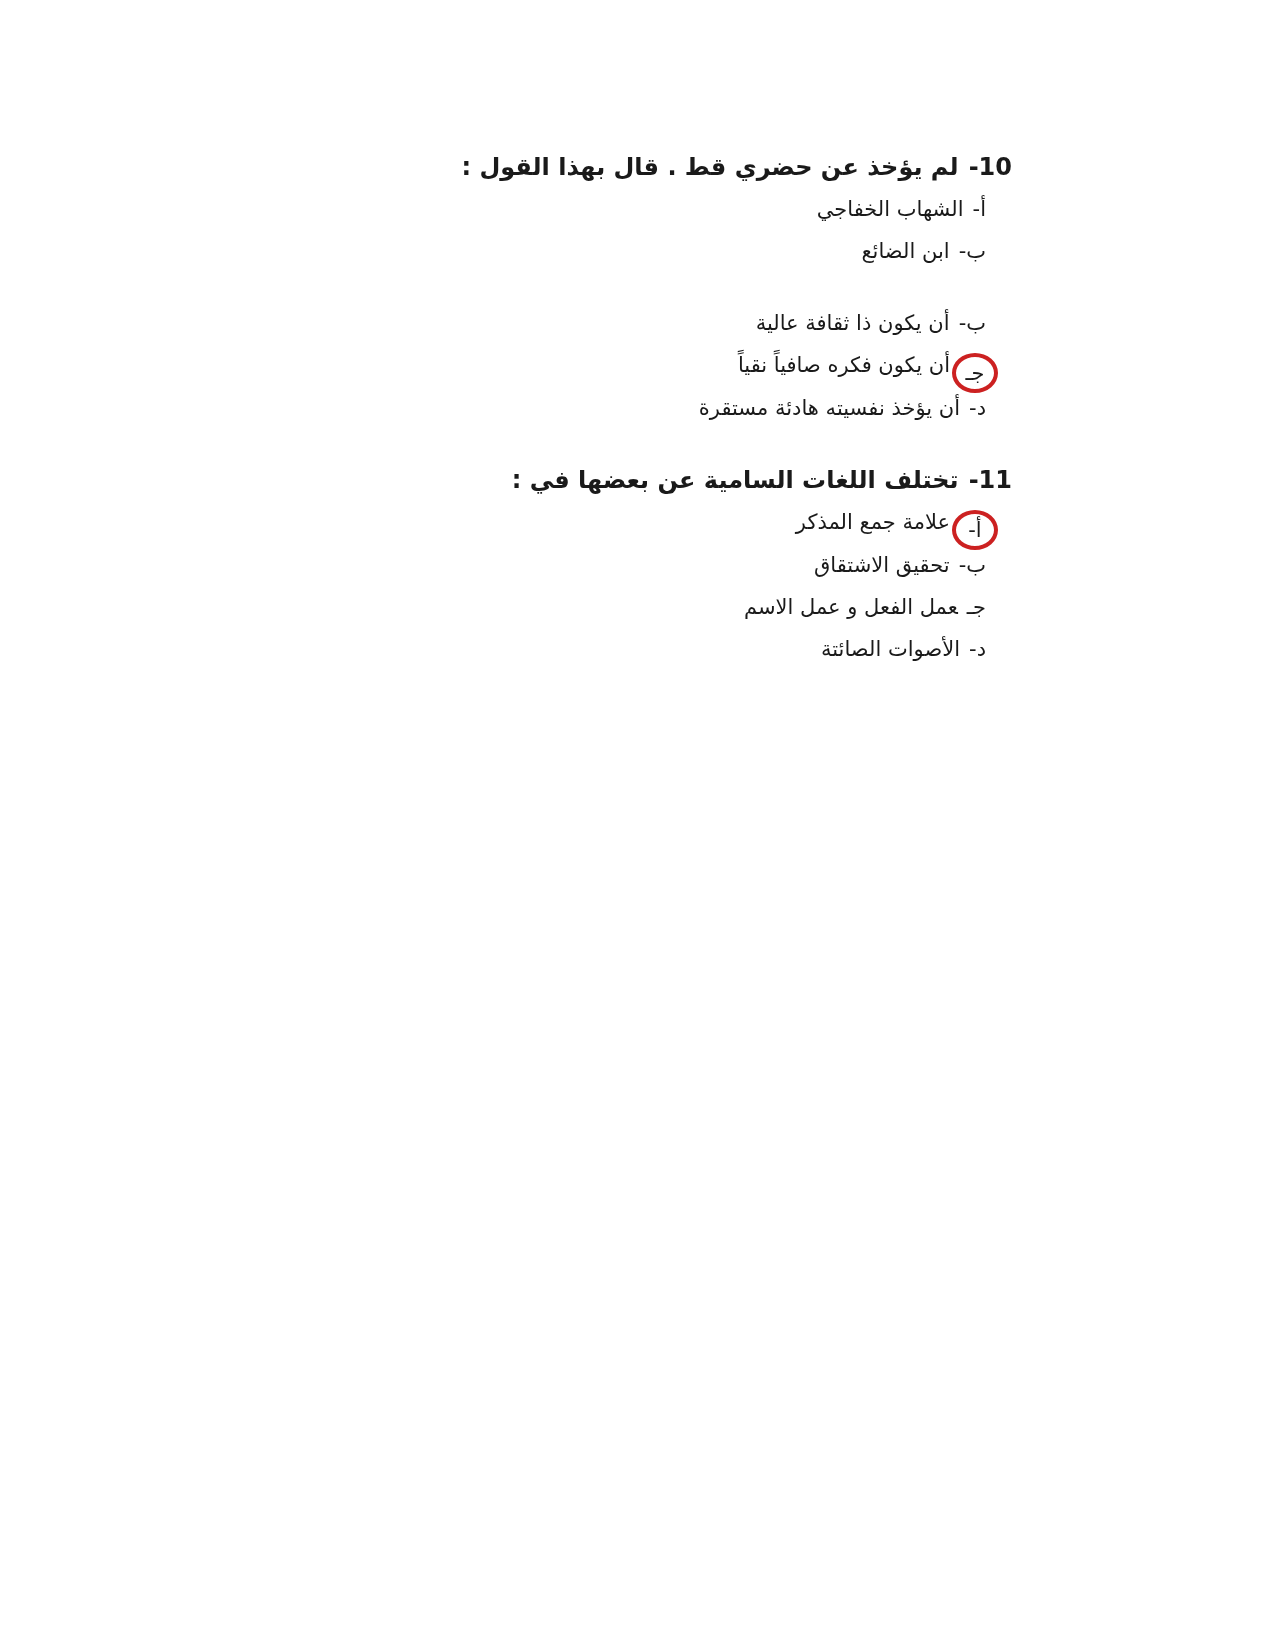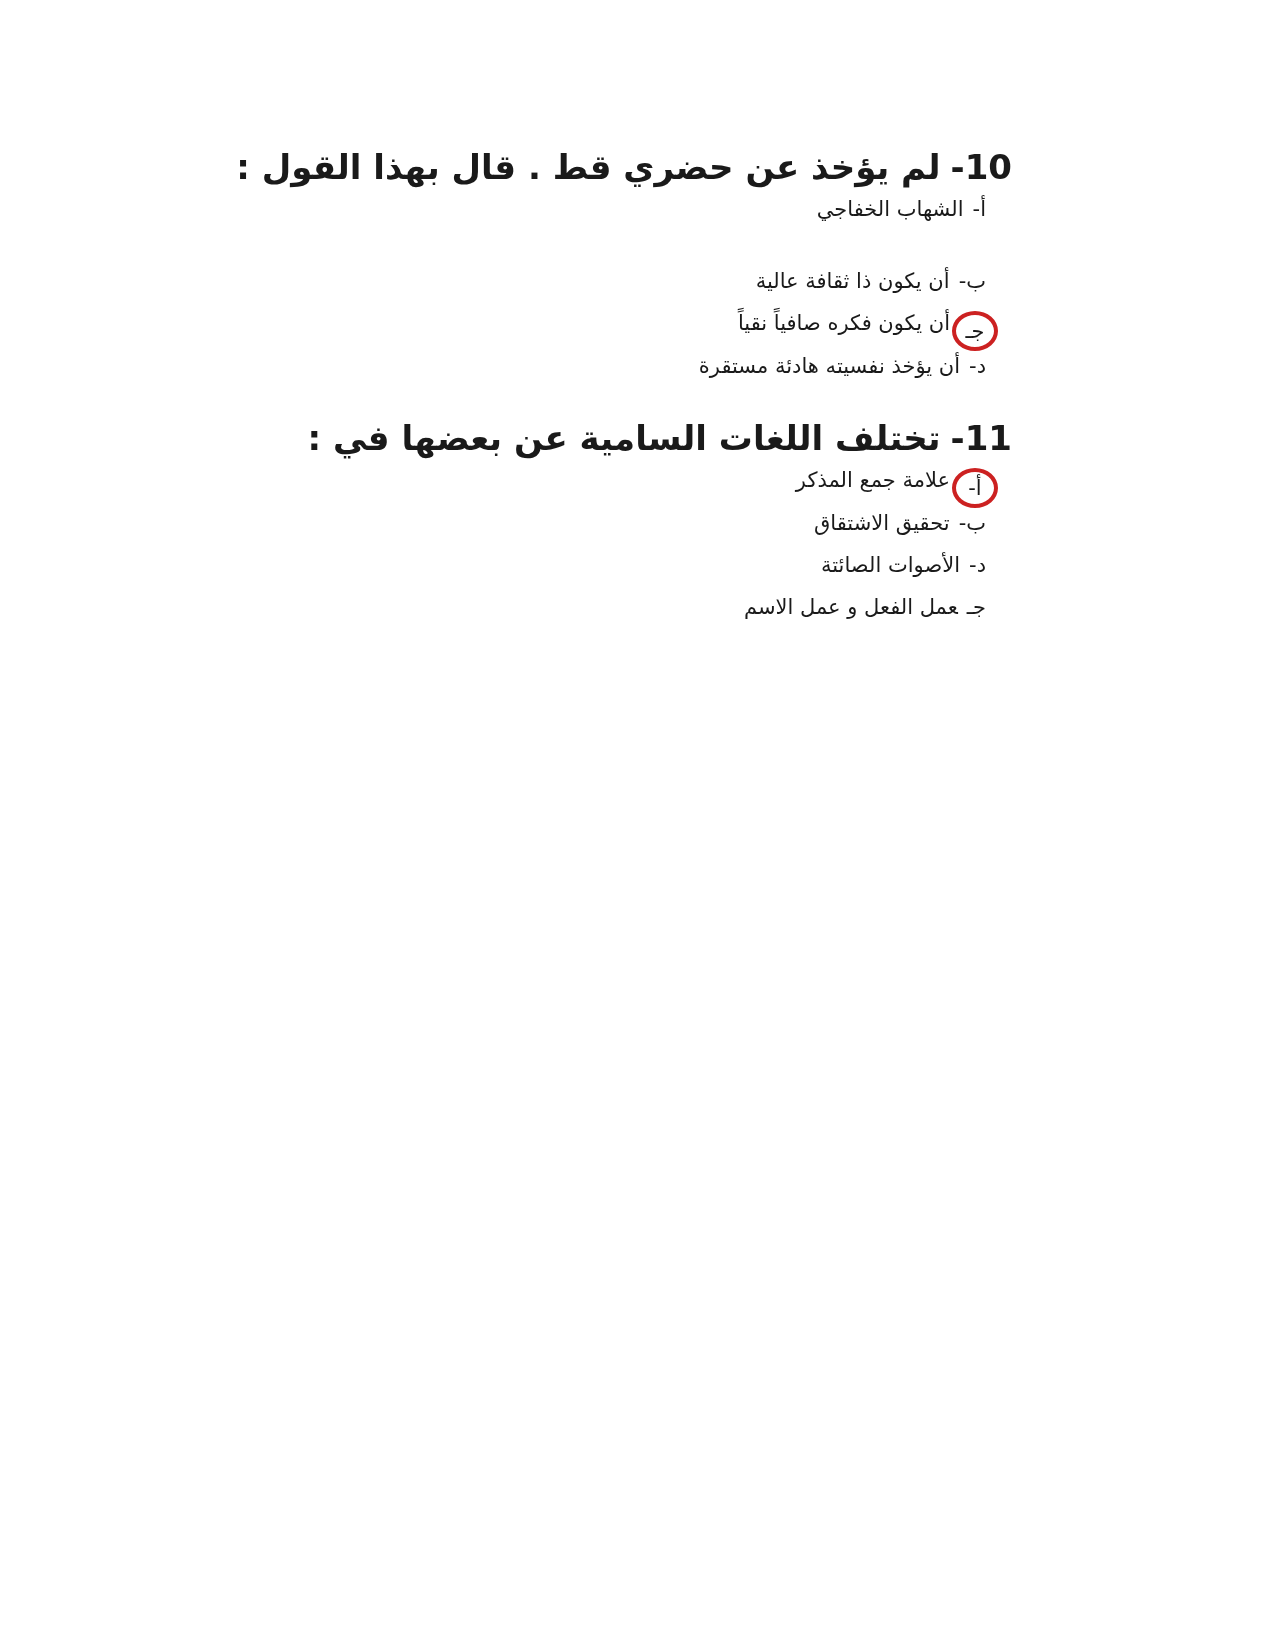--- a/index.html
+++ b/index.html
@@ -19,21 +19,21 @@
     top: 146px;
     right: 263px;
     width: 620px;
     direction: rtl;
     text-align: right;
     color: #1a1a1a;
   }
   .question { margin-bottom: 30px; }
   .q-header {
     font-weight: bold;
-    font-size: 34px;
+    font-size: 24px;
     line-height: 42px;
     white-space: nowrap;
     letter-spacing: 0.2px;
     text-align: right;
   }
   .q-num { margin-left: 10px; }
   .option {
     font-size: 21px;
     line-height: 42px;
     padding-right: 26px;
@@ -61,20 +61,23 @@
 <div class="page">
   <div class="content">
 
     <section class="question">
       <div class="q-header">
         <span class="q-num">10-</span><span>لم يؤخذ عن حضري قط . قال بهذا القول :</span>
       </div>
       <div class="option">
         <span class="opt-letter">أ-</span><span>الشهاب الخفاجي</span>
       </div>
+      <div class="option">
+        <span class="opt-letter">ب-</span><span>ابن الضائع</span>
+      </div>
     </section>
 
     <section class="question">
       <div class="option">
         <span class="opt-letter">ب-</span><span>أن يكون ذا ثقافة عالية</span>
       </div>
       <div class="option">
         <span class="opt-letter circled" style="border-color: rgb(204, 33, 33);">جـ</span><span>أن يكون فكره صافياً نقياً</span>
       </div>
       <div class="option">
@@ -86,21 +89,21 @@
       <div class="q-header">
         <span class="q-num">11-</span><span>تختلف اللغات السامية عن بعضها في :</span>
       </div>
       <div class="option">
         <span class="opt-letter circled" style="border-color: rgb(204, 33, 33);">أ-</span><span>علامة جمع المذكر</span>
       </div>
       <div class="option">
         <span class="opt-letter">ب-</span><span>تحقيق الاشتقاق</span>
       </div>
       <div class="option">
-        <span class="opt-letter">د-</span><span>الأصوات الصائتة</span>
+        <span class="opt-letter">جـ</span><span>عمل الفعل و عمل الاسم</span>
       </div>
       <div class="option">
-        <span class="opt-letter">جـ</span><span>عمل الفعل و عمل الاسم</span>
+        <span class="opt-letter">د-</span><span>الأصوات الصائتة</span>
       </div>
     </section>
 
   </div>
 </div>
 
 </body></html>

